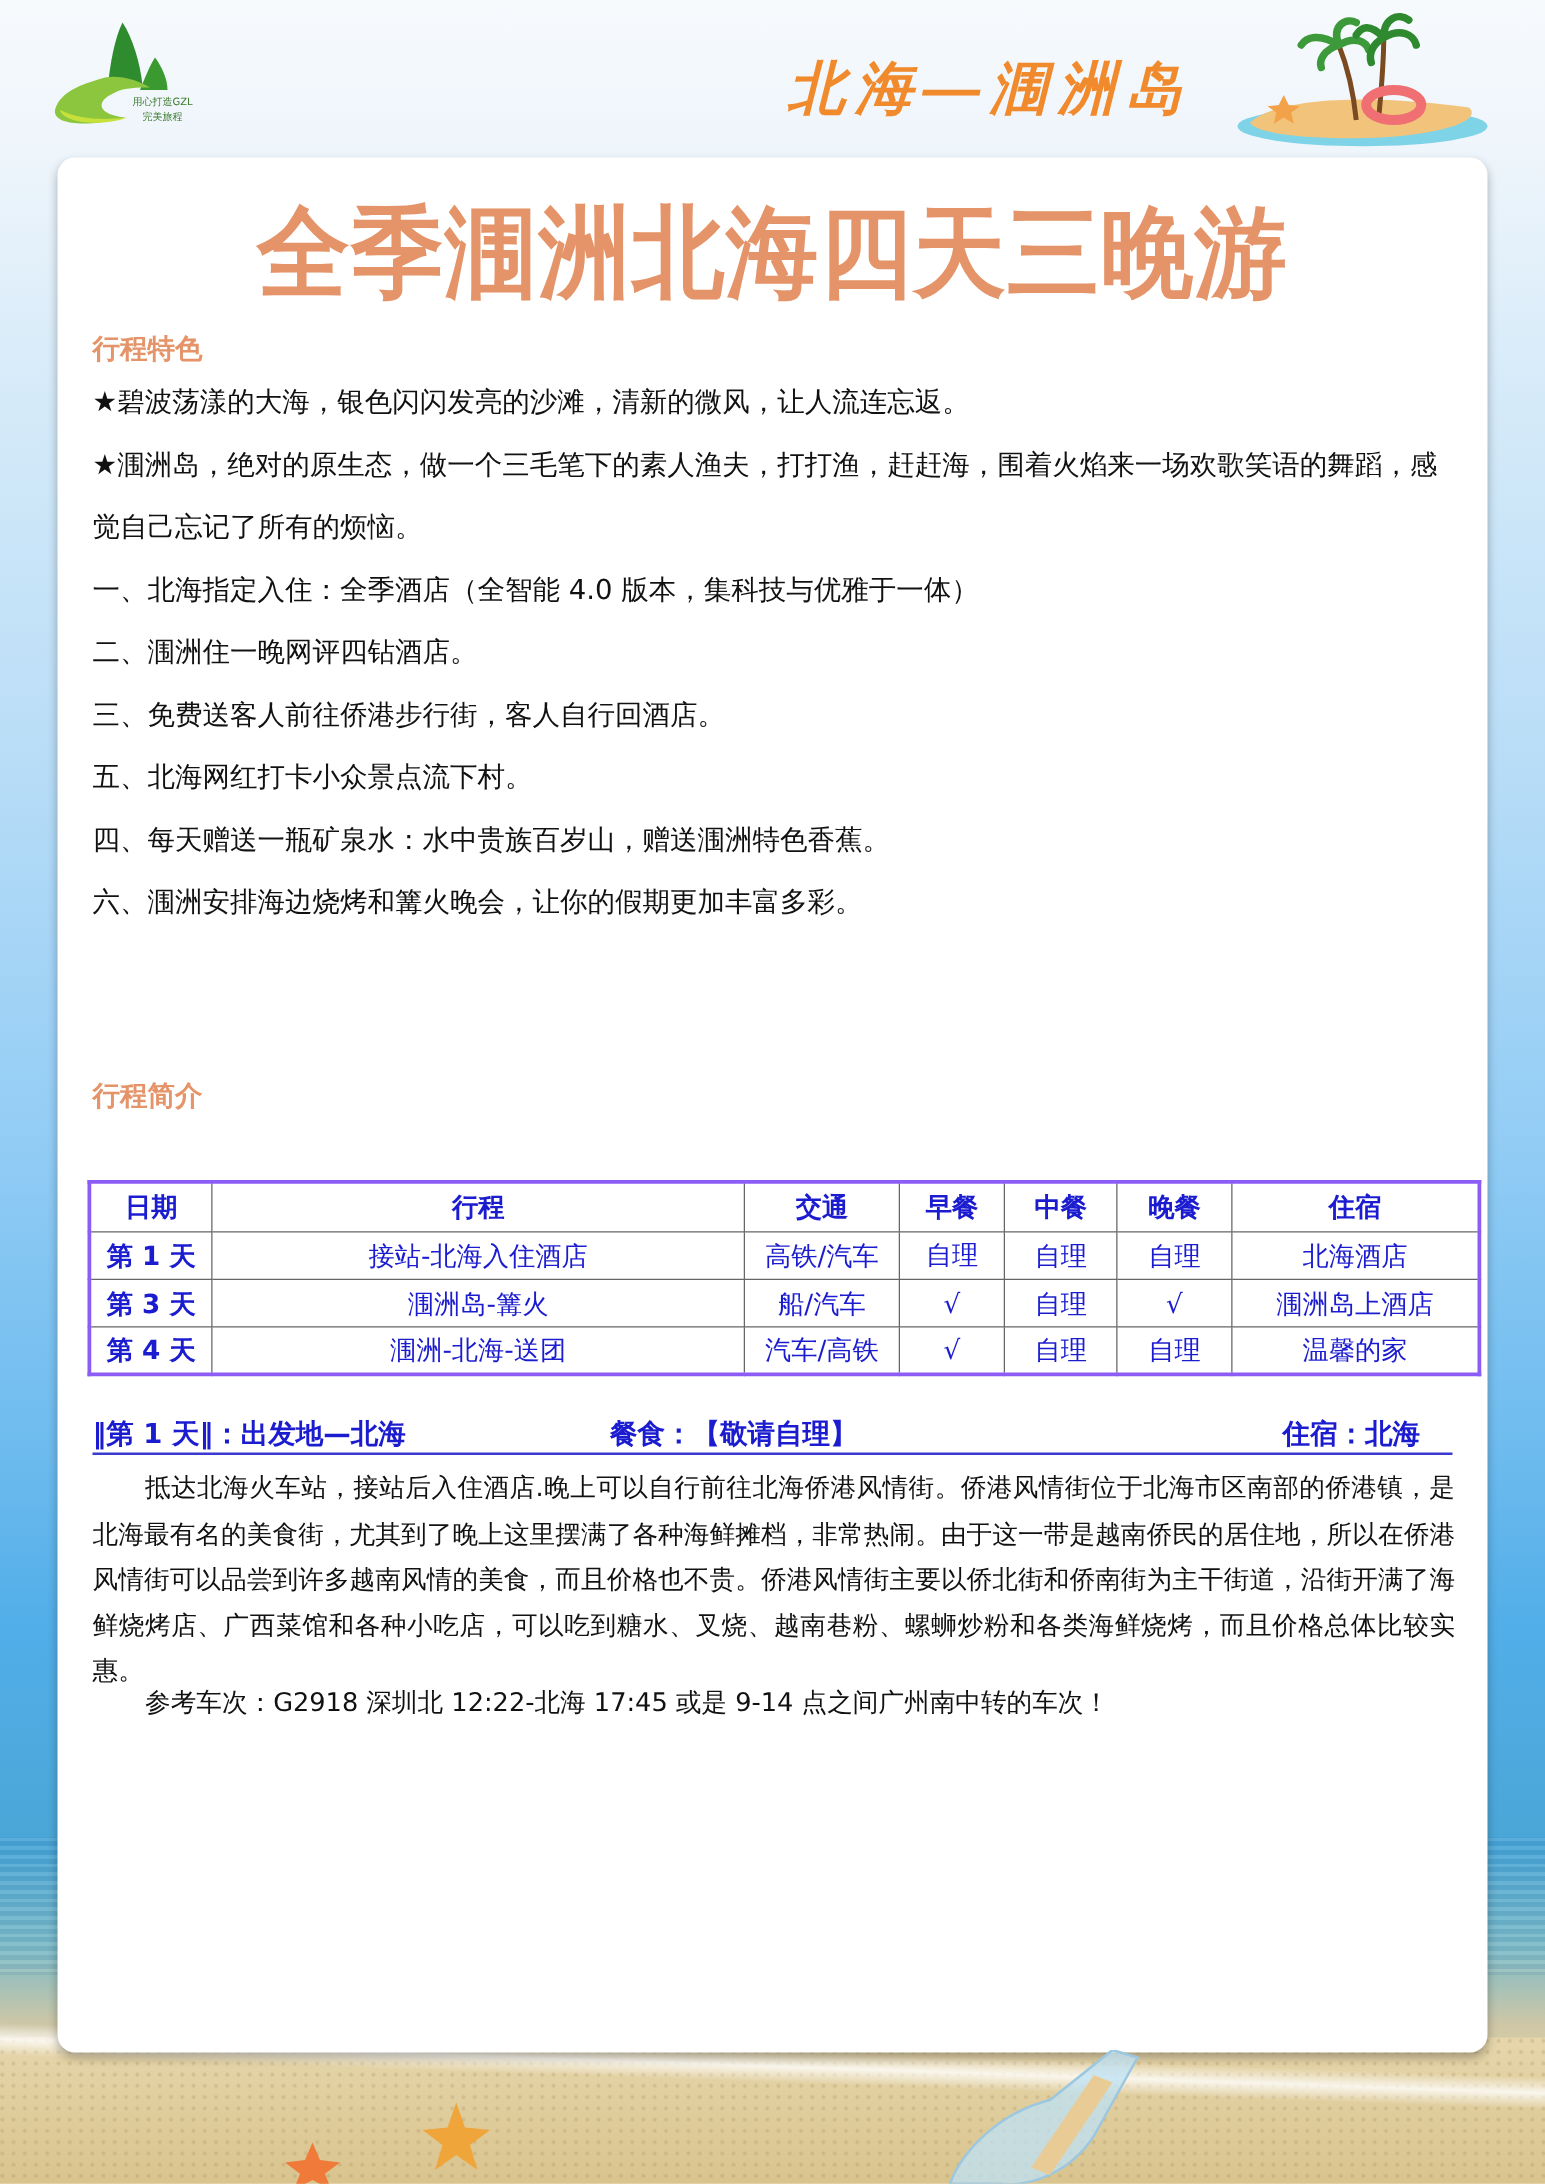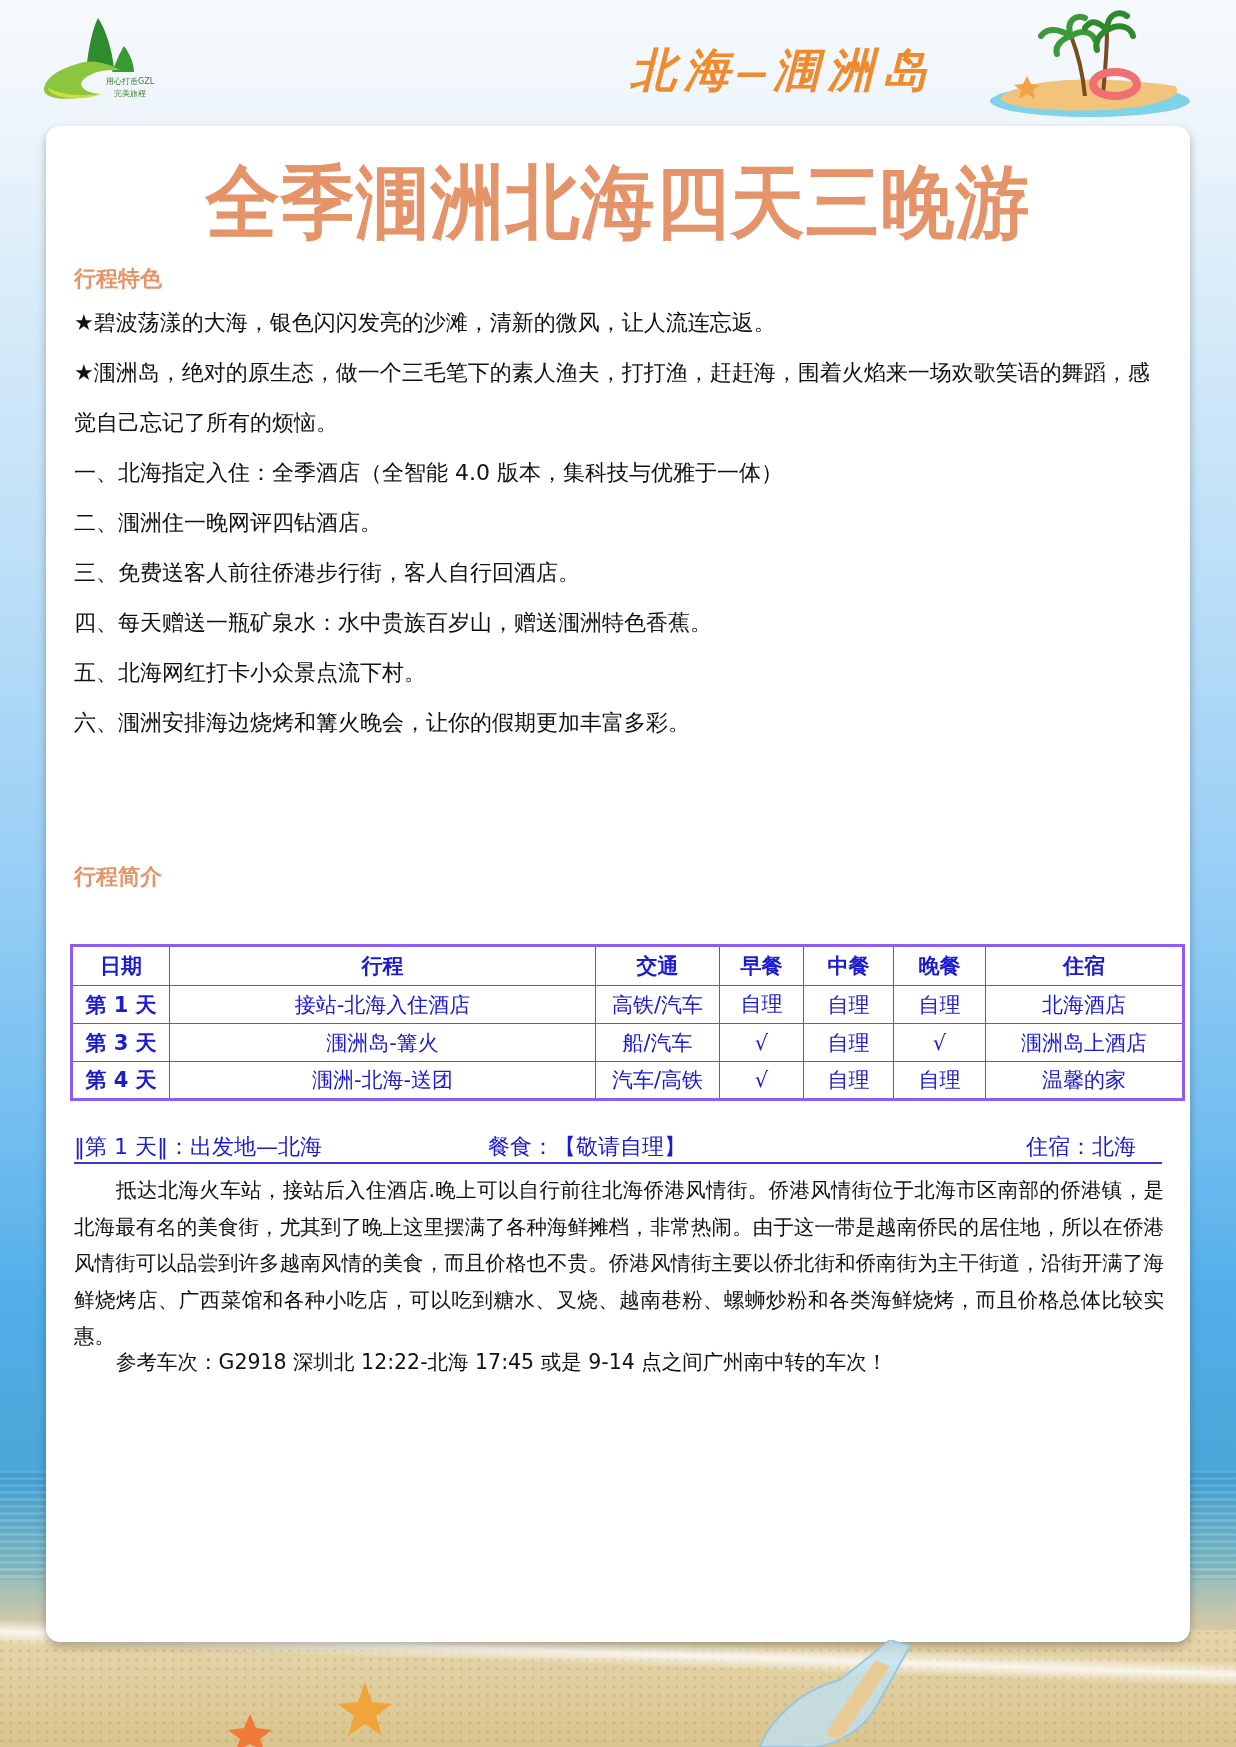--- a/index.html
+++ b/index.html
@@ -27,21 +27,21 @@
   .wave {
     position: absolute; left: 0; right: 0; top: 1640px; height: 26px;
     background: linear-gradient(to bottom, rgba(255,255,255,0.0), rgba(255,255,255,0.8), rgba(255,255,255,0.0));
     transform: skewY(2deg);
   }
 
   
   .logo { position: absolute; left: 40px; top: 10px; width: 120px; height: 95px; }
   .header-title {
     position: absolute; left: 630px; top: 40px;
-    font-family: Liberation Mono, monospace;
+    font-family: Liberation Sans, sans-serif;
     font-size: 46px; color: #f08a2c; letter-spacing: 8px; font-style: italic; font-weight: bold;
   }
   .island { position: absolute; left: 985px; top: 6px; width: 210px; height: 115px; }
 
   
   .card {
     position: absolute; left: 46px; top: 126px; width: 1144px; height: 1516px;
     background: #ffffff; border-radius: 14px;
     box-shadow: 0 4px 8px rgba(0,0,0,0.28);
   }
@@ -71,21 +71,21 @@
   .itinerary tr.r1 td { height: 38px; }
   .itinerary tr.r2 td { height: 58px; }
   .itinerary tr.r3 td { height: 38px; }
   .itinerary tr.r4 td { height: 38px; }
   .itinerary td.low { vertical-align: bottom; padding-bottom: 4px; }
   .itinerary td.high { vertical-align: top; padding-top: 4px; }
 
   
   .day-head {
     position: absolute; left: 28px; top: 1002px; width: 1088px; height: 36px;
-    border-bottom: 2px solid #3a3ad0; font-weight: normal; color: #1b1bcf; font-size: 22px;
+    border-bottom: 2px solid #3a3ad0; font-weight: bold; color: #1b1bcf; font-size: 22px;
   }
   .day-head span { position: absolute; top: 4px; white-space: nowrap; }
   .day-body {
     position: absolute; left: 28px; width: 1090px; top: 1046px;
     font-size: 20.5px; line-height: 36.5px; color: #111; text-align: justify;
   }
   .indent { text-indent: 42px; }
   .train { position: absolute; left: 70px; top: 1222px; font-size: 20.5px; color: #111; }
 </style>
 </head>
@@ -125,22 +125,22 @@
   <h1 class="main-title">全季涠洲北海四天三晚游</h1>
 
   <div class="section-title" style="top:138px;">行程特色</div>
 
   <div class="para" style="top:172px;">
     <p>★碧波荡漾的大海，银色闪闪发亮的沙滩，清新的微风，让人流连忘返。</p>
     <p>★涠洲岛，绝对的原生态，做一个三毛笔下的素人渔夫，打打渔，赶赶海，围着火焰来一场欢歌笑语的舞蹈，感觉自己忘记了所有的烦恼。</p>
     <p>一、北海指定入住：全季酒店（全智能 4.0 版本，集科技与优雅于一体）</p>
     <p>二、涠洲住一晚网评四钻酒店。</p>
     <p>三、免费送客人前往侨港步行街，客人自行回酒店。</p>
+    <p>五、北海网红打卡小众景点流下村。</p>
     <p>四、每天赠送一瓶矿泉水：水中贵族百岁山，赠送涠洲特色香蕉。</p>
-    <p>五、北海网红打卡小众景点流下村。</p>
     <p>六、涠洲安排海边烧烤和篝火晚会，让你的假期更加丰富多彩。</p>
   </div>
 
   <div class="section-title" style="top:736px;">行程简介</div>
 
   <table class="itinerary">
     <colgroup>
       <col style="width:98px">
         <col style="width:426px">
         <col style="width:124px">

